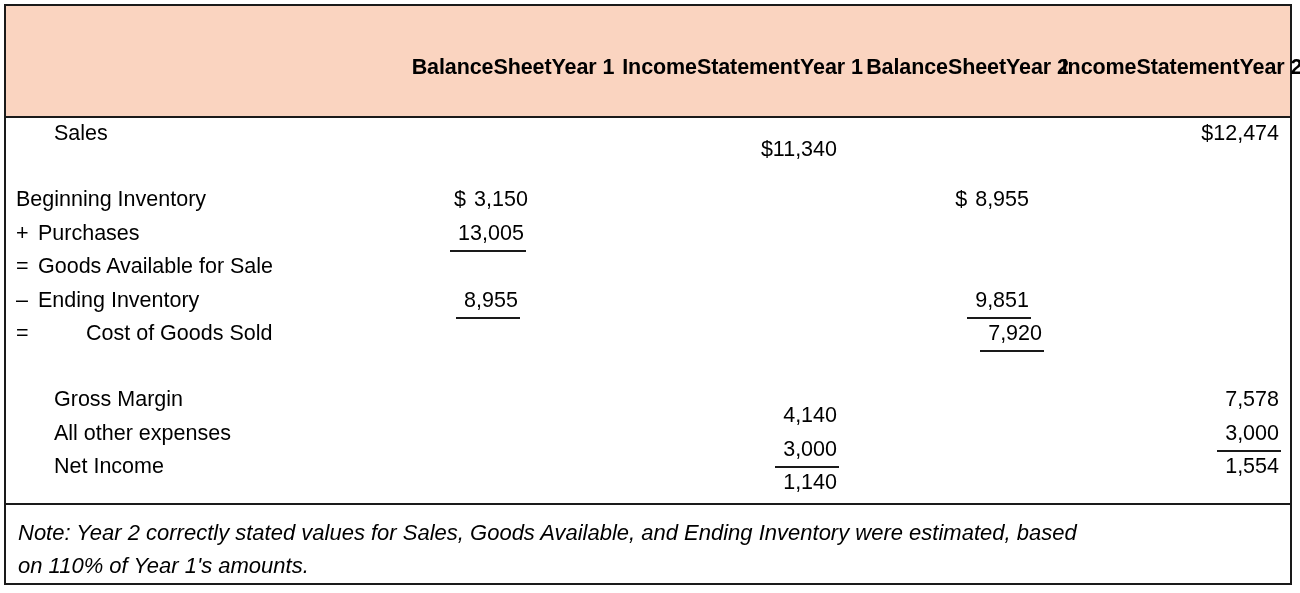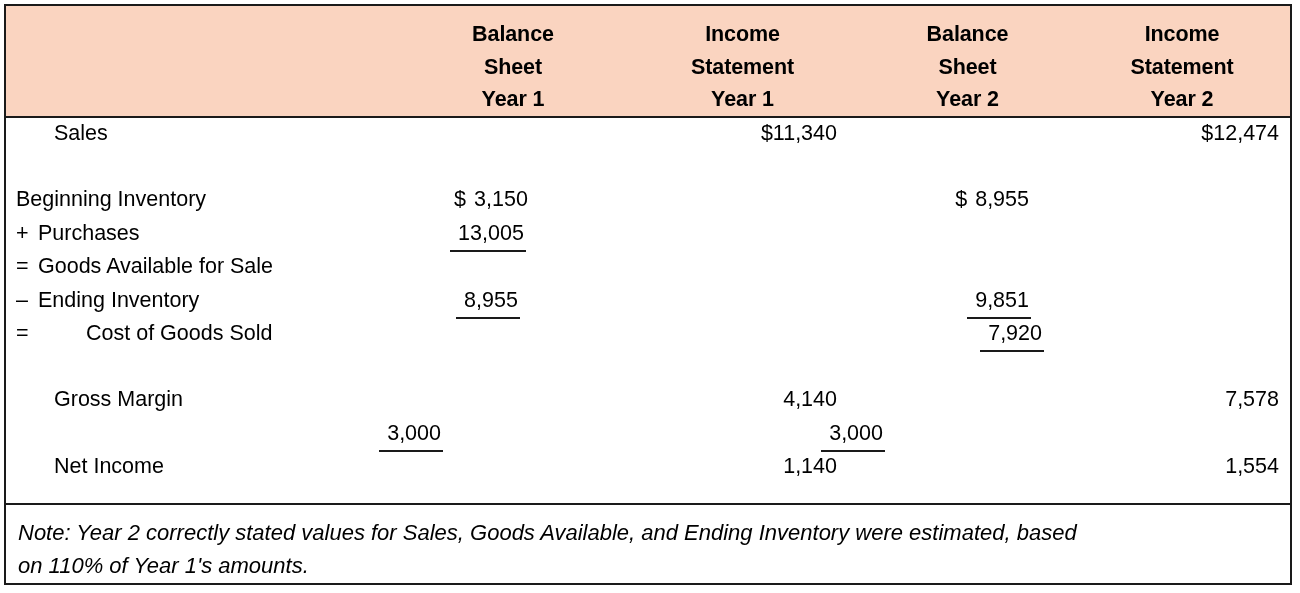--- a/index.html
+++ b/index.html
@@ -30,21 +30,20 @@
   .header-band {
     display: flex;
     background: #fad4c0;
     border-bottom: 2px solid #1a1a1a;
     box-sizing: border-box;
     height: 112px;
   }
   .hdr-cell {
     box-sizing: border-box;
     display: flex;
-    flex-direction: column;
     align-items: center;
     justify-content: center;
     font-weight: bold;
     font-size: 21.5px;
     line-height: 1.53;
     letter-spacing: -0.1px;
     padding-top: 12px;
   }
   .hdr-label-spacer { width: 396px; }
   .hdr-col1 { width: 222px; }
@@ -83,21 +82,21 @@
 
   .cell-num {
     box-sizing: border-box;
     font-size: 21.5px;
     line-height: 30px;
     text-align: right;
     white-space: nowrap;
     position: relative;
   }
   .c1 { width: 222px; padding-right: 44px; text-align: center; }
-  .c2 { width: 237px; padding-right: 23px; }
+  .c2 { width: 237px; padding-right: 23px; margin-top: 16px; }
   .c3 { width: 213px; padding-right: 44px; }
   .c4 { width: 216px; padding-right: 10px; text-decoration: underline; }
 
   .cell-num .val {
     display: inline-block;
     position: relative;
     padding: 0 1px;
   }
   .cell-num .val.ul::after {
     content: "";
@@ -211,20 +210,21 @@
 
     <div class="row">
       <div class="cell-label lbl-indent-2">Gross Margin</div>
       <div class="cell-num c1"><span class="val"></span></div>
       <div class="cell-num c2"><span class="val">4,140</span></div>
       <div class="cell-num c3"><span class="val"></span></div>
       <div class="cell-num c4"><span class="val">7,578</span></div>
     </div>
 
     <div class="row">
+      <div class="cell-label lbl-indent-2">All other expenses</div>
       <div class="cell-num c1"><span class="val"></span></div>
       <div class="cell-num c2"><span class="val ul">3,000</span></div>
       <div class="cell-num c3"><span class="val"></span></div>
       <div class="cell-num c4"><span class="val ul">3,000</span></div>
     </div>
 
     <div class="row">
       <div class="cell-label lbl-indent-2">Net Income</div>
       <div class="cell-num c1"><span class="val"></span></div>
       <div class="cell-num c2"><span class="val">1,140</span></div>

